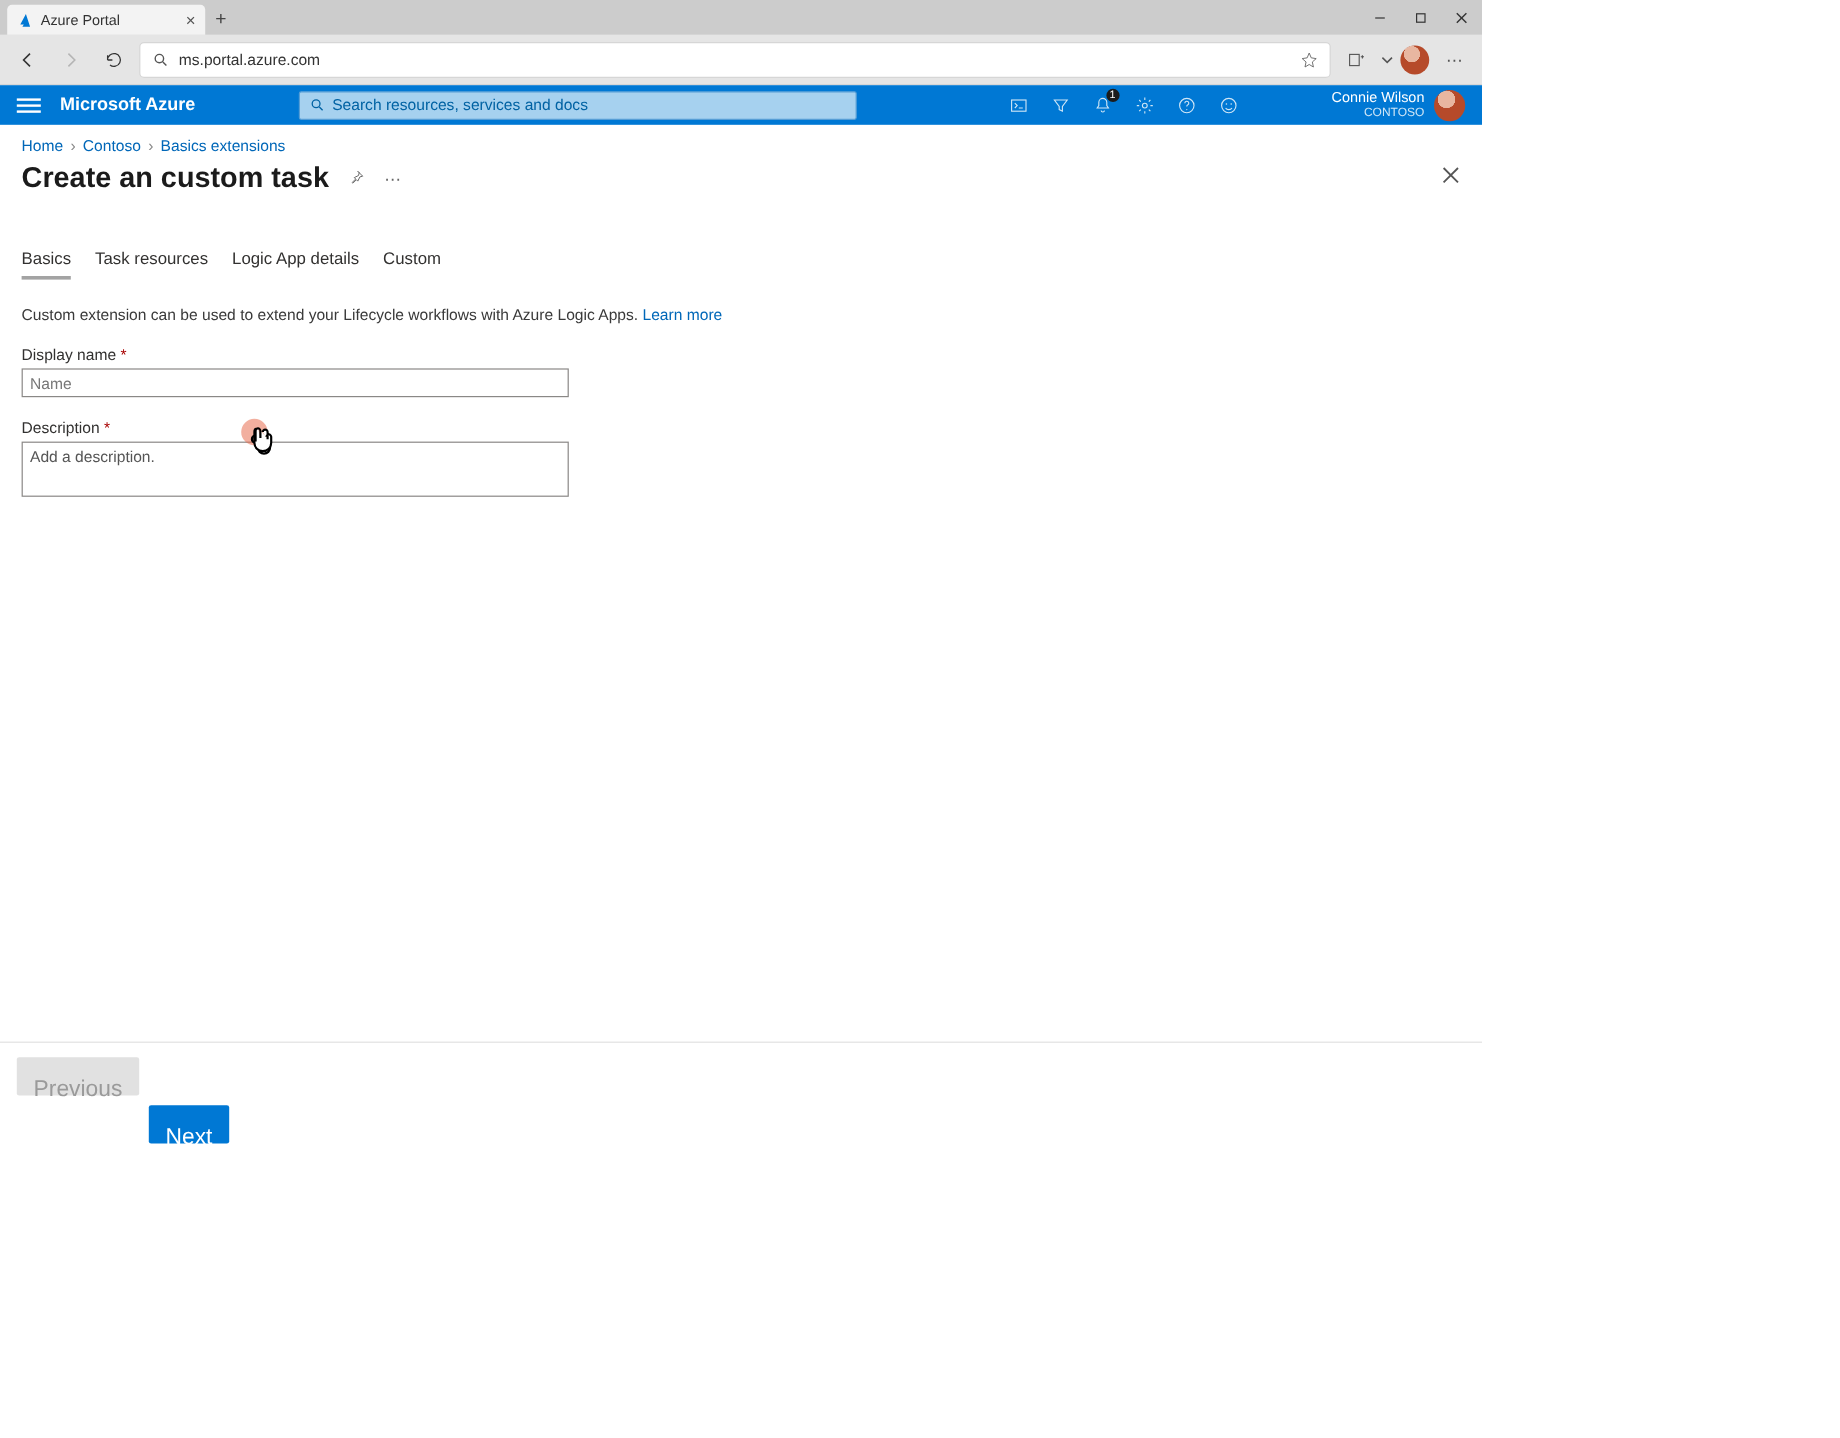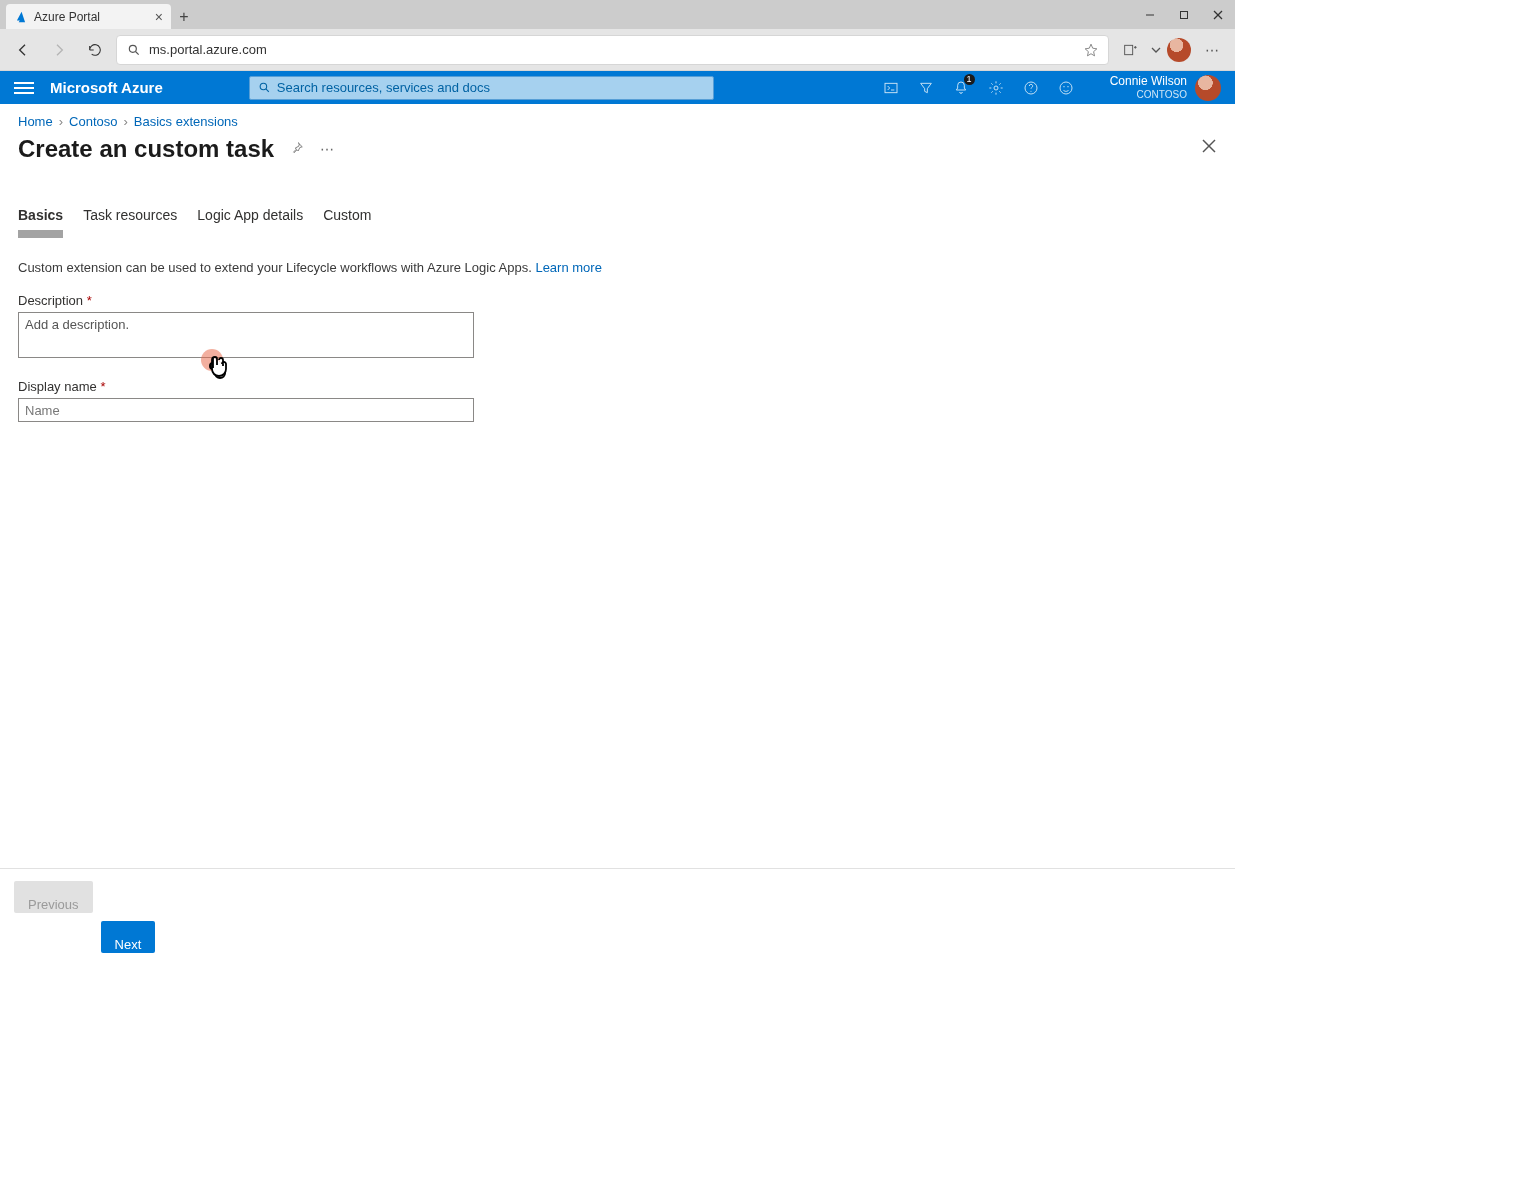--- a/index.html
+++ b/index.html
@@ -24,52 +24,52 @@
   .azurenav{ height:33px; background:#0078d4; color:#fff; display:flex; align-items:center; padding:0 14px; gap:16px;}
   .ham{ width:20px; display:flex; flex-direction:column; gap:3px; cursor:pointer;}
   .ham span{height:2px;background:#fff;}
   .brand{ font-size:15px; font-weight:600;}
   .navsearch{ margin-left:70px; flex:0 0 465px; height:24px; background:#a6d1ef; border:1px solid #569ed6; border-radius:2px; display:flex; align-items:center; padding:0 8px; color:#0062a3; gap:6px; font-size:13px;}
   .navspacer{flex:1;}
   .navicons{display:flex; gap:0;}
   .navicon{ width:35px; height:35px; display:flex; align-items:center; justify-content:center; color:#cfe6f6; cursor:pointer; position:relative;}
   .badge{position:absolute; top:4px; right:4px; background:#1b1b1b; color:#fff; font-size:9px; border-radius:6px; padding:0 3px; line-height:11px;}
   .userblock{ display:flex; align-items:center; gap:8px; margin-left:10px;}
-  .userblock .nm{font-size:12px; text-align:right; line-height:13px;}
+  .userblock .nm{font-size:12px; text-align:right; line-height:13px;margin-left:42px;}
   .userblock .org{font-size:10px; color:#cfe6f6;}
   .az-avatar{width:26px;height:26px;border-radius:50%;background: radial-gradient(circle at 40% 30%, #e8b6a0 0 30%, #b64a2a 31% 100%);}
   
   .content{flex:1; position:relative; padding:10px 18px 0 18px; overflow:hidden;}
   .crumbs{font-size:13px; color:#0067b8; display:flex; gap:6px; align-items:center;}
   .crumbs .sep{color:#888;}
   .crumbs a{color:#0067b8; text-decoration:none;}
   .headrow{display:flex; align-items:center; gap:16px; margin-top:6px;}
   .pagetitle{font-size:24px; font-weight:600; color:#1b1b1b;}
   .pinbtn,.morebtn{color:#666; cursor:pointer; font-size:14px;}
   .closeblade{position:absolute; right:18px; top:34px; font-size:18px; color:#555; cursor:pointer;}
   
   .formtabs{display:flex; gap:20px; margin-top:38px; border-bottom:0;}
   .ftab{padding:6px 0 10px 0; color:#323130; font-size:14px; cursor:pointer;}
-  .ftab.active{font-weight:700; border-bottom:8px solid #a3a3a3; padding-bottom:7px;}
+  .ftab.active{font-weight:400; border-bottom:3px solid #a3a3a3; padding-bottom:7px;}
   .infoline{margin-top:22px; font-size:13px; color:#3a3a3a;}
   .infoline a{color:#0067b8; text-decoration:none;}
   
   .field{margin-top:18px; max-width:456px;}
   .flabel{font-size:13px; margin-bottom:4px;}
   .req{color:#a80000;}
   .finput{width:100%; height:24px; border:1px solid #8a8886; padding:2px 6px; font-size:13px; font-family:inherit;}
   .finput::placeholder{color:#777;}
   .ftext{width:100%; height:46px; border:1px solid #8a8886; padding:4px 6px; font-size:13px; font-family:inherit; resize:none;}
   .ftext::placeholder{color:#555;}
   
   .cursor{position:absolute; left:201px; top:245px; pointer-events:none;}
   .cursor .halo{width:22px;height:22px;border-radius:50%;background:rgba(231,110,80,0.55);position:absolute;left:0;top:0;}
   
   .footer{border-top:1px solid #e1e1e1; padding:12px 14px; display:flex; gap:8px;}
-  .btn{height:26px; padding:16px 14px; border:none; font-size:13px; cursor:pointer; border-radius:2px;}
+  .btn{height:26px; padding:16px 14px; border:none; font-size:19px; cursor:pointer; border-radius:2px;}
   .btn.secondary{background:#e1e1e1; color:#9a9a9a;}
   .btn.primary{background:#0078d4; color:#fff;margin-top:40px;}
 </style>
 </head>
 <body>
 
 <div class="titlebar">
   <div class="tabstrip">
     <div class="tab">
       <svg class="favicon" viewBox="0 0 24 24">
@@ -236,30 +236,30 @@
     <div class="ftab">Custom</div>
   </div>
 
   <div class="infoline">
     <span>Custom extension can be used to extend your Lifecycle workflows with Azure Logic Apps.</span>
     <a href="#">Learn more</a>
   </div>
 
   <div class="field">
     <div class="flabel">
-      <span>Description</span> <span class="req">*</span>
-    </div>
-    <textarea class="ftext" placeholder="Add a description." style=""></textarea>
+      <span>Display name</span> <span class="req">*</span>
+    </div>
+    <input class="finput" placeholder="Name" style="">
   </div>
 
   <div class="field">
     <div class="flabel">
-      <span>Display name</span> <span class="req">*</span>
-    </div>
-    <input class="finput" placeholder="Name" style="">
+      <span>Description</span> <span class="req">*</span>
+    </div>
+    <textarea class="ftext" placeholder="Add a description." style=""></textarea>
   </div>
 
   <div class="cursor">
     <div class="halo"></div>
     <svg width="26" height="30" viewBox="0 0 26 30" style="position:absolute;left:4px;top:6px;">
       <path d="M8 4 v10 a5 5 0 0 0 10 0 v-6 M12 4 v8 M8 4 h-2 a3 3 0 0 0 0 6" fill="none" stroke="#000" stroke-width="2" stroke-linecap="round" transform="translate(2,4)"></path>
       <path d="M10 2c-2 0-3 1-3 3v9c0 4 3 7 7 7s7-3 7-7v-5c0-1-1-2-2-2s-2 1-2 2M10 2c-1 0-2 1-2 2v9M10 2c1 0 2 1 2 2v6M14 5c0-1 1-2 2-2s2 1 2 2v6" fill="#fff" stroke="#000" stroke-width="1.8" stroke-linejoin="round"></path>
     </svg>
   </div>
 </div>

